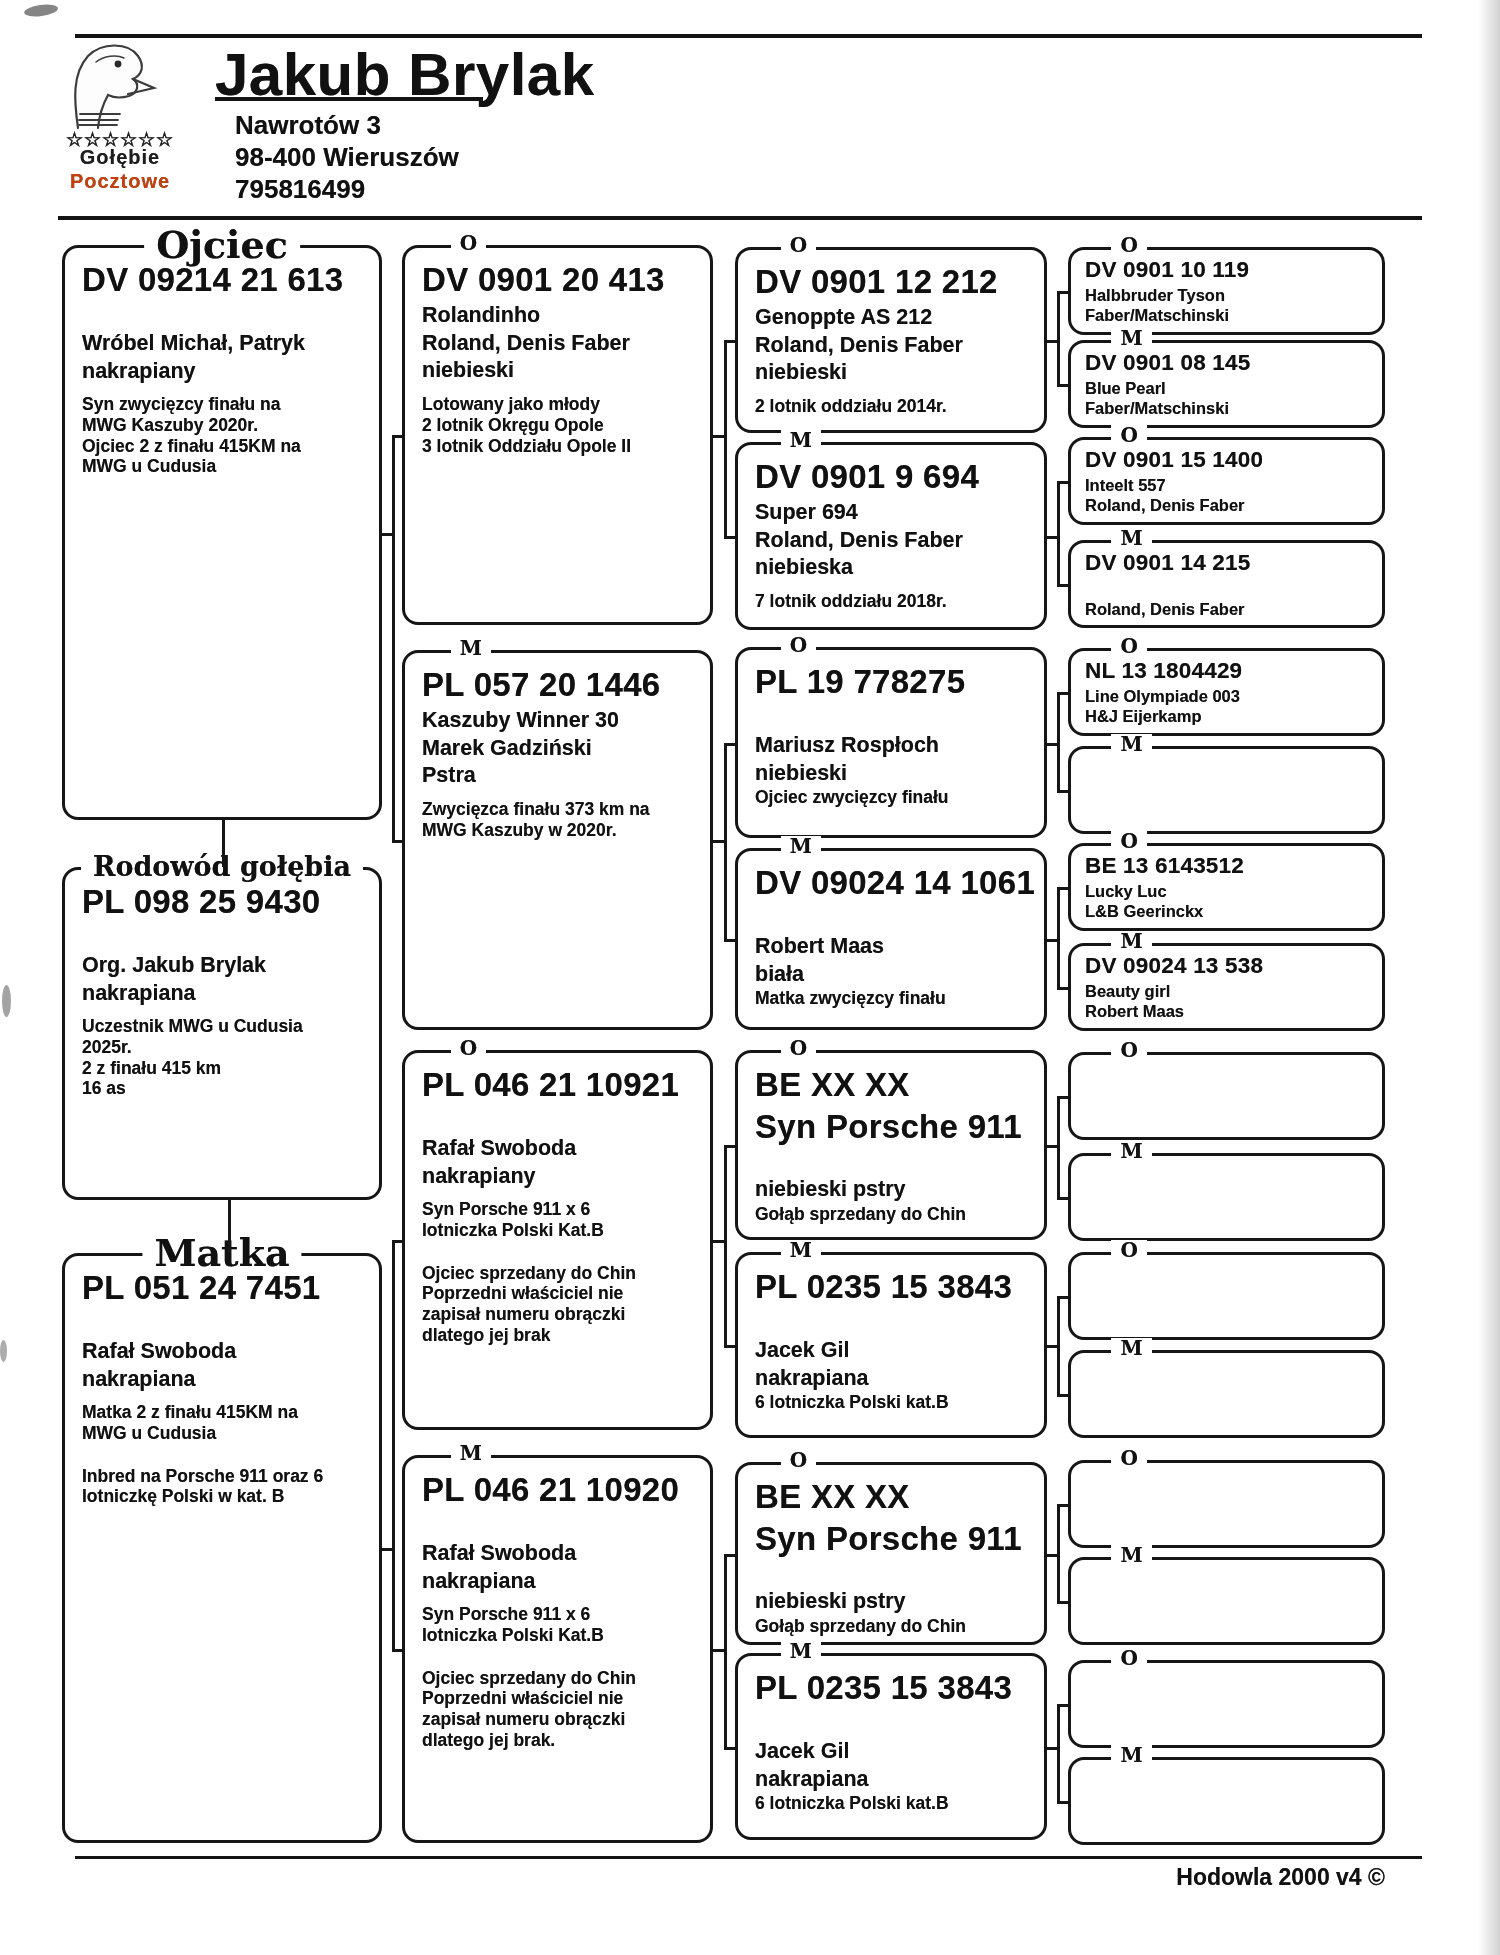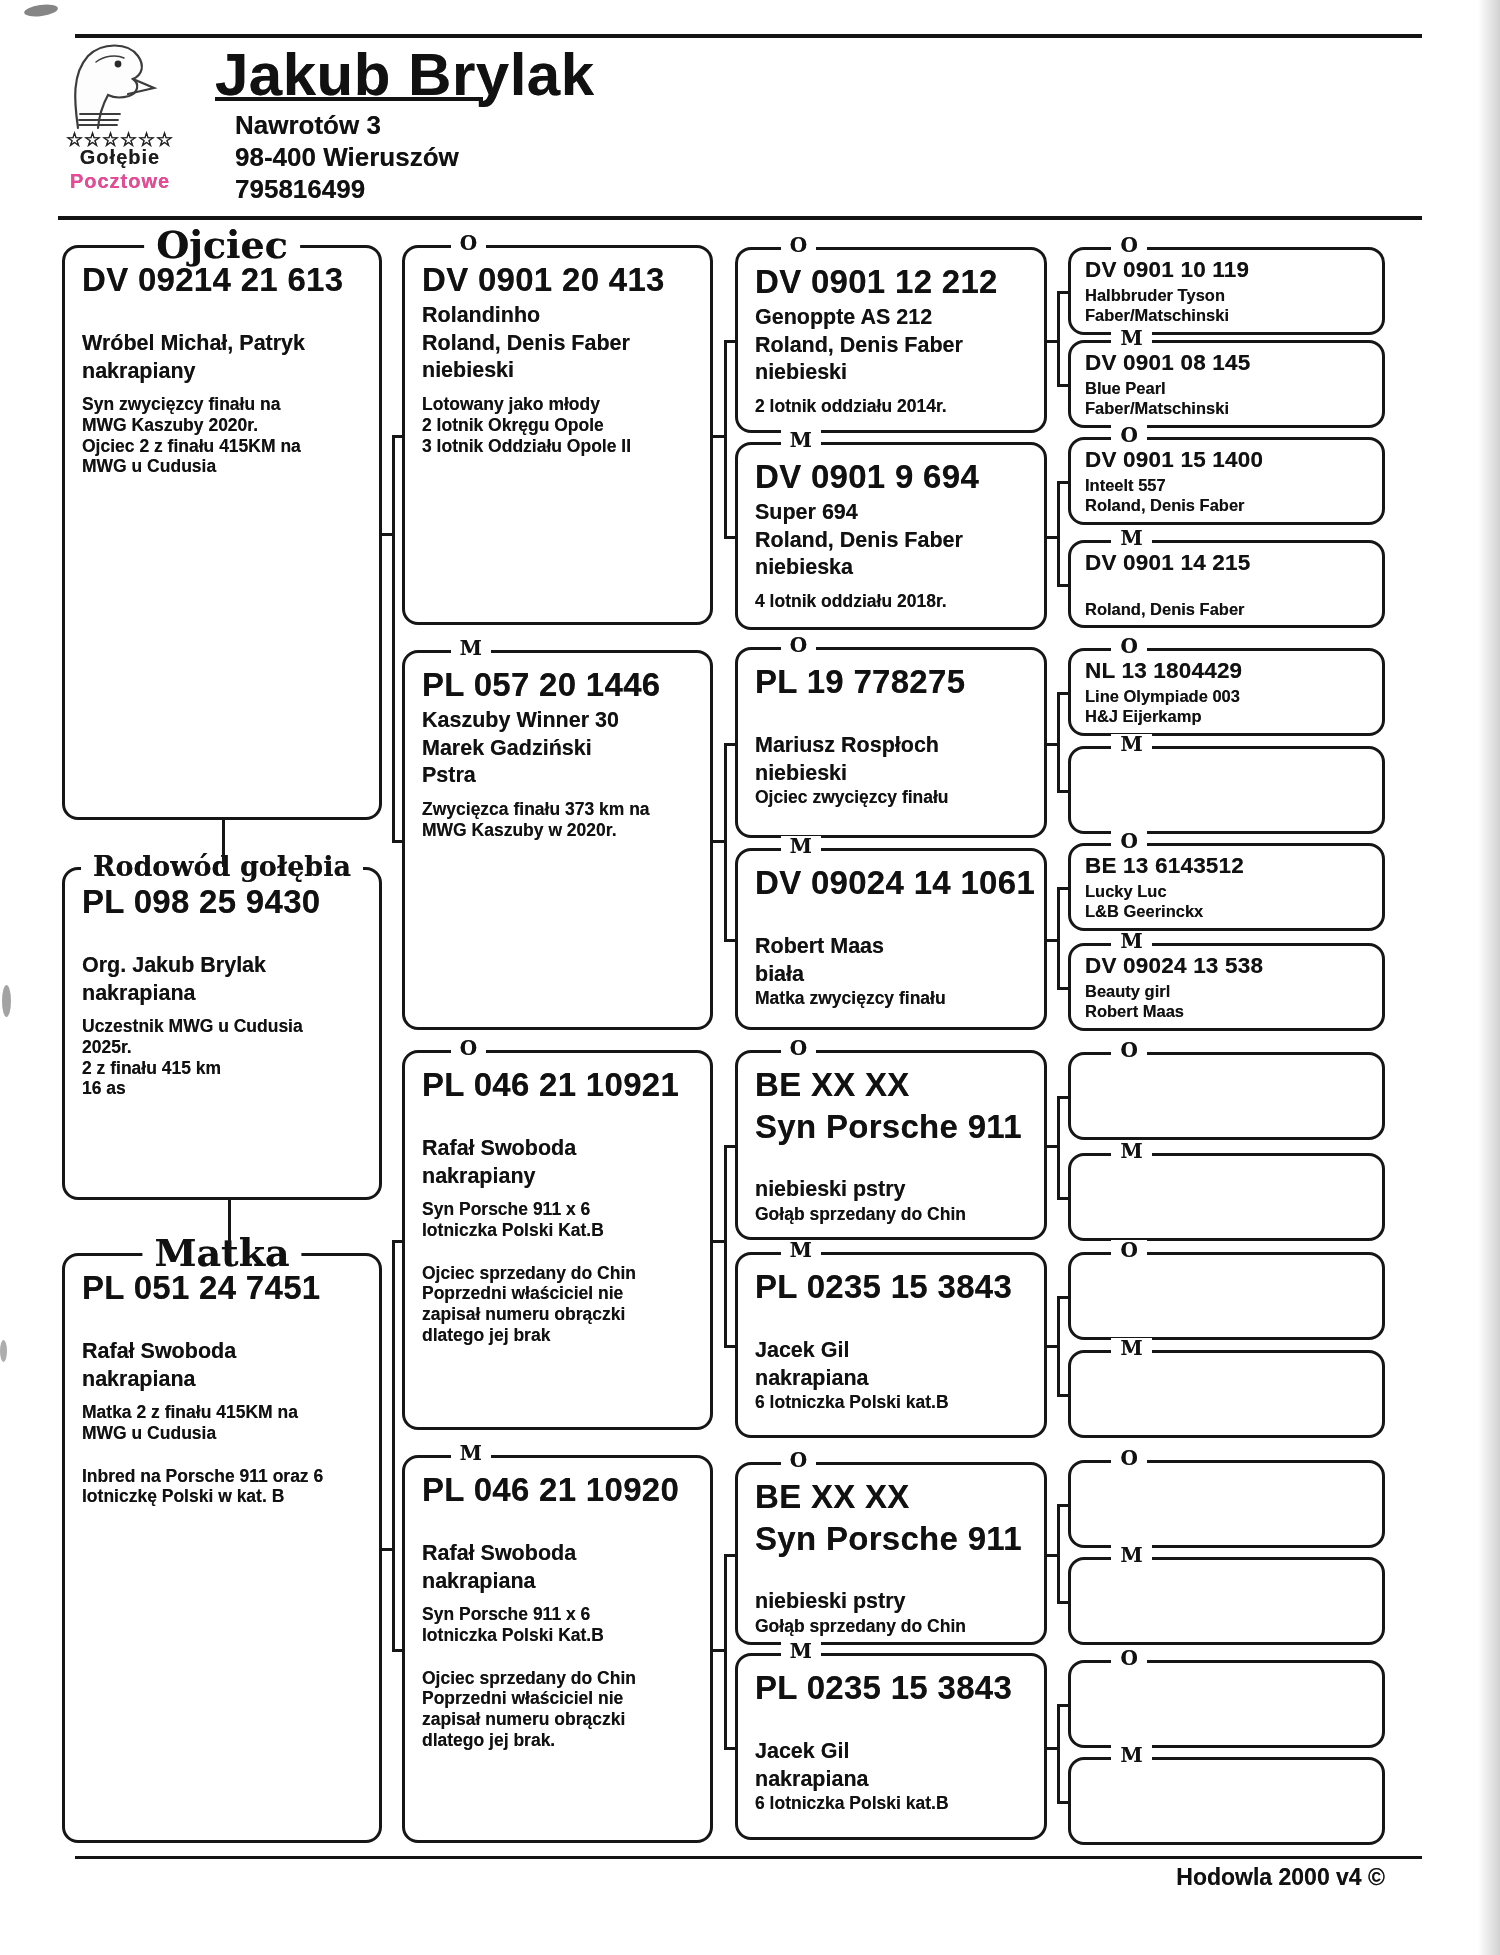--- a/index.html
+++ b/index.html
@@ -9,21 +9,21 @@
     text-shadow:0 0 0.6px rgba(0,0,0,0.55);
   }
   .rule{position:absolute;background:#141414;}
   
   .logo-svg{position:absolute;left:62px;top:38px;}
   .logo-stars{position:absolute;left:55px;top:128px;width:130px;text-align:center;
     font-size:19px;font-weight:bold;letter-spacing:1px;color:#222;}
   .logo-t1{position:absolute;left:55px;top:146px;width:130px;text-align:center;
     font-size:20px;font-weight:bold;letter-spacing:1px;color:#1d1d1d;}
   .logo-t2{position:absolute;left:48px;top:170px;width:144px;text-align:center;
-    font-size:20px;font-weight:bold;letter-spacing:1px;color:#ec4899;}
+    font-size:20px;font-weight:bold;letter-spacing:1px;color:#c2410c;}
   .owner-name{position:absolute;left:215px;top:40px;font-size:60px;font-weight:bold;
     letter-spacing:0.5px;margin:0;}
   .name-underline{position:absolute;left:215px;top:97px;width:268px;height:3.5px;background:#141414;}
   .addr{position:absolute;left:235px;font-size:26px;font-weight:bold;}
   
   .box{position:absolute;background:#fff;border:3px solid #161616;border-radius:16px;box-sizing:border-box;}
   .btitle{position:absolute;left:50%;transform:translateX(-50%);background:#fff;padding:0 12px;
     font-family:"DejaVu Serif",serif;font-weight:bold;white-space:nowrap;}
   .title-big{top:-26px;font-size:38px;}
   .title-mid{top:-19px;font-size:27px;}
@@ -193,21 +193,21 @@
         </div>
       </div>
       <div class="box" style="left: 735px; top: 442px; width: 312px; height: 188px;">
         <span class="blabel" style="left: 14%;">M</span>
         <div class="content">
           <div class="t-ring">DV 0901 9 694</div>
           <div class="t-name">Super 694</div>
           <div class="t-name">Roland, Denis Faber</div>
           <div class="t-name">niebieska</div>
           <div class="t-gxs"></div>
-          <div class="t-sub">4 lotnik oddziału 2018r.</div>
+          <div class="t-sub">7 lotnik oddziału 2018r.</div>
         </div>
       </div>
       <div class="box" style="left: 735px; top: 647px; width: 312px; height: 191px;">
         <span class="blabel" style="left: 14%;">O</span>
         <div class="content">
           <div class="t-ring">PL 19 778275</div>
           <div class="t-gap"></div>
           <div class="t-name">Mariusz Rospłoch</div>
           <div class="t-name">niebieski</div>
           <div class="t-sub">Ojciec zwycięzcy finału</div>

